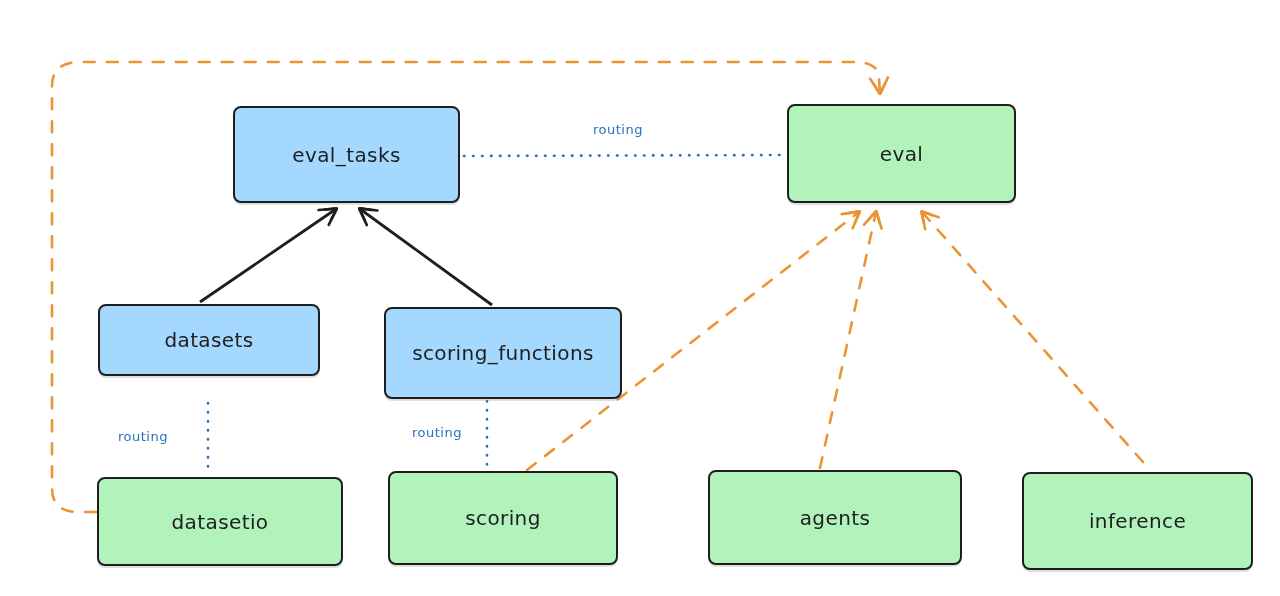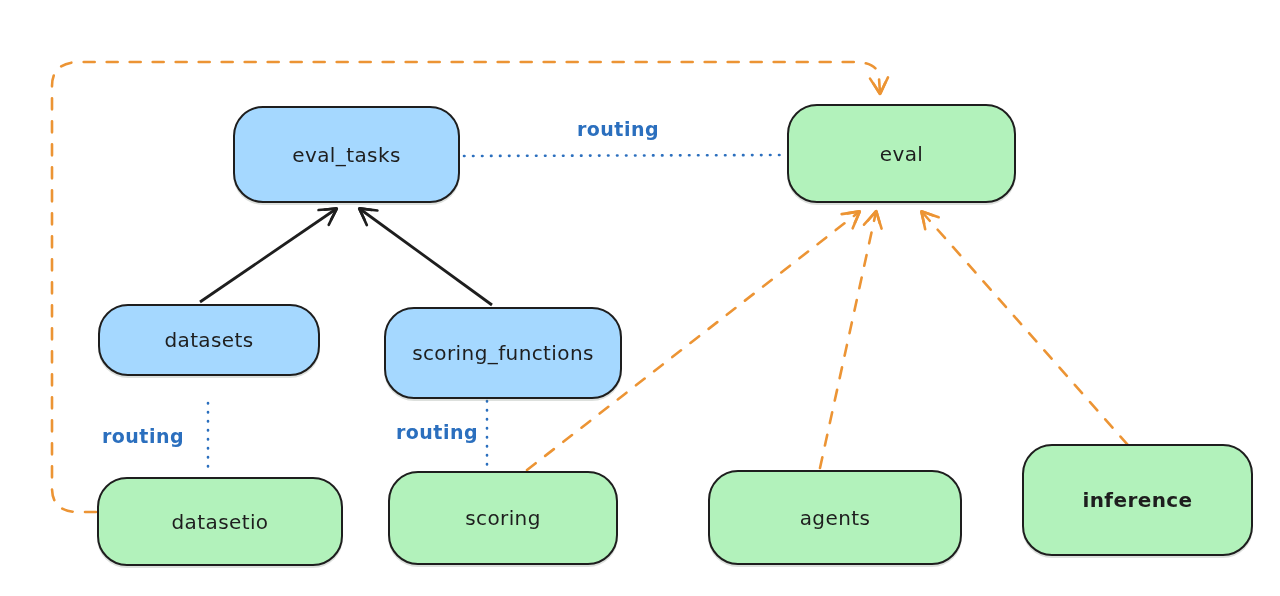--- a/index.html
+++ b/index.html
@@ -13,36 +13,36 @@
   }
   #edges {
     position: absolute;
     left: 0; top: 0;
     width: 1280px; height: 596px;
   }
   .node {
     position: absolute;
     box-sizing: border-box;
     border: 2.6px solid #1e1e1e;
-    border-radius: 30px;
+    border-radius: 8px;
     display: flex;
     align-items: center;
     justify-content: center;
     font-size: 20px;
     letter-spacing: 0.4px;
     color: #1e1e1e;
     box-shadow: 0 2px 0 rgba(120,130,120,0.25);
   }
   .node.blue  { background: #a5d8ff; }
   .node.green { background: #b2f2bb; }
   .edge-label {
     position: absolute;
     transform: translate(-50%, -50%);
-    font-size: 19px;
-    font-weight: 700;
+    font-size: 13px;
+    font-weight: 400;
     letter-spacing: 0.5px;
     white-space: nowrap;
   }
   .ah { fill: none; stroke-width: 2.6; stroke-linecap: round; stroke-linejoin: round; }
   .edge { fill: none; stroke-linejoin: round; }
 </style>
 </head>
 <body>
 
 <div id="canvas">
@@ -83,19 +83,19 @@
     </div>
     <div class="node green" style="left: 97px; top: 477px; width: 246px; height: 89px;">
       <span>datasetio</span>
     </div>
     <div class="node green" style="left: 388px; top: 471px; width: 230px; height: 94px; text-align: center;">
       <span>scoring</span>
     </div>
     <div class="node green" style="left: 708px; top: 470px; width: 254px; height: 95px;">
       <span>agents</span>
     </div>
-    <div class="node green" style="left: 1022px; top: 444px; width: 231px; height: 112px; font-weight: bold;">
+    <div class="node green" style="left: 1022px; top: 472px; width: 231px; height: 98px;">
       <span>inference</span>
     </div>
     <div class="edge-label" style="left: 618px; top: 129px; color: rgb(43, 111, 190);">routing</div>
     <div class="edge-label" style="left: 143px; top: 436px; color: rgb(43, 111, 190);">routing</div>
     <div class="edge-label" style="left: 437px; top: 432px; color: rgb(43, 111, 190);">routing</div>
   </div>
 
 </body></html>

